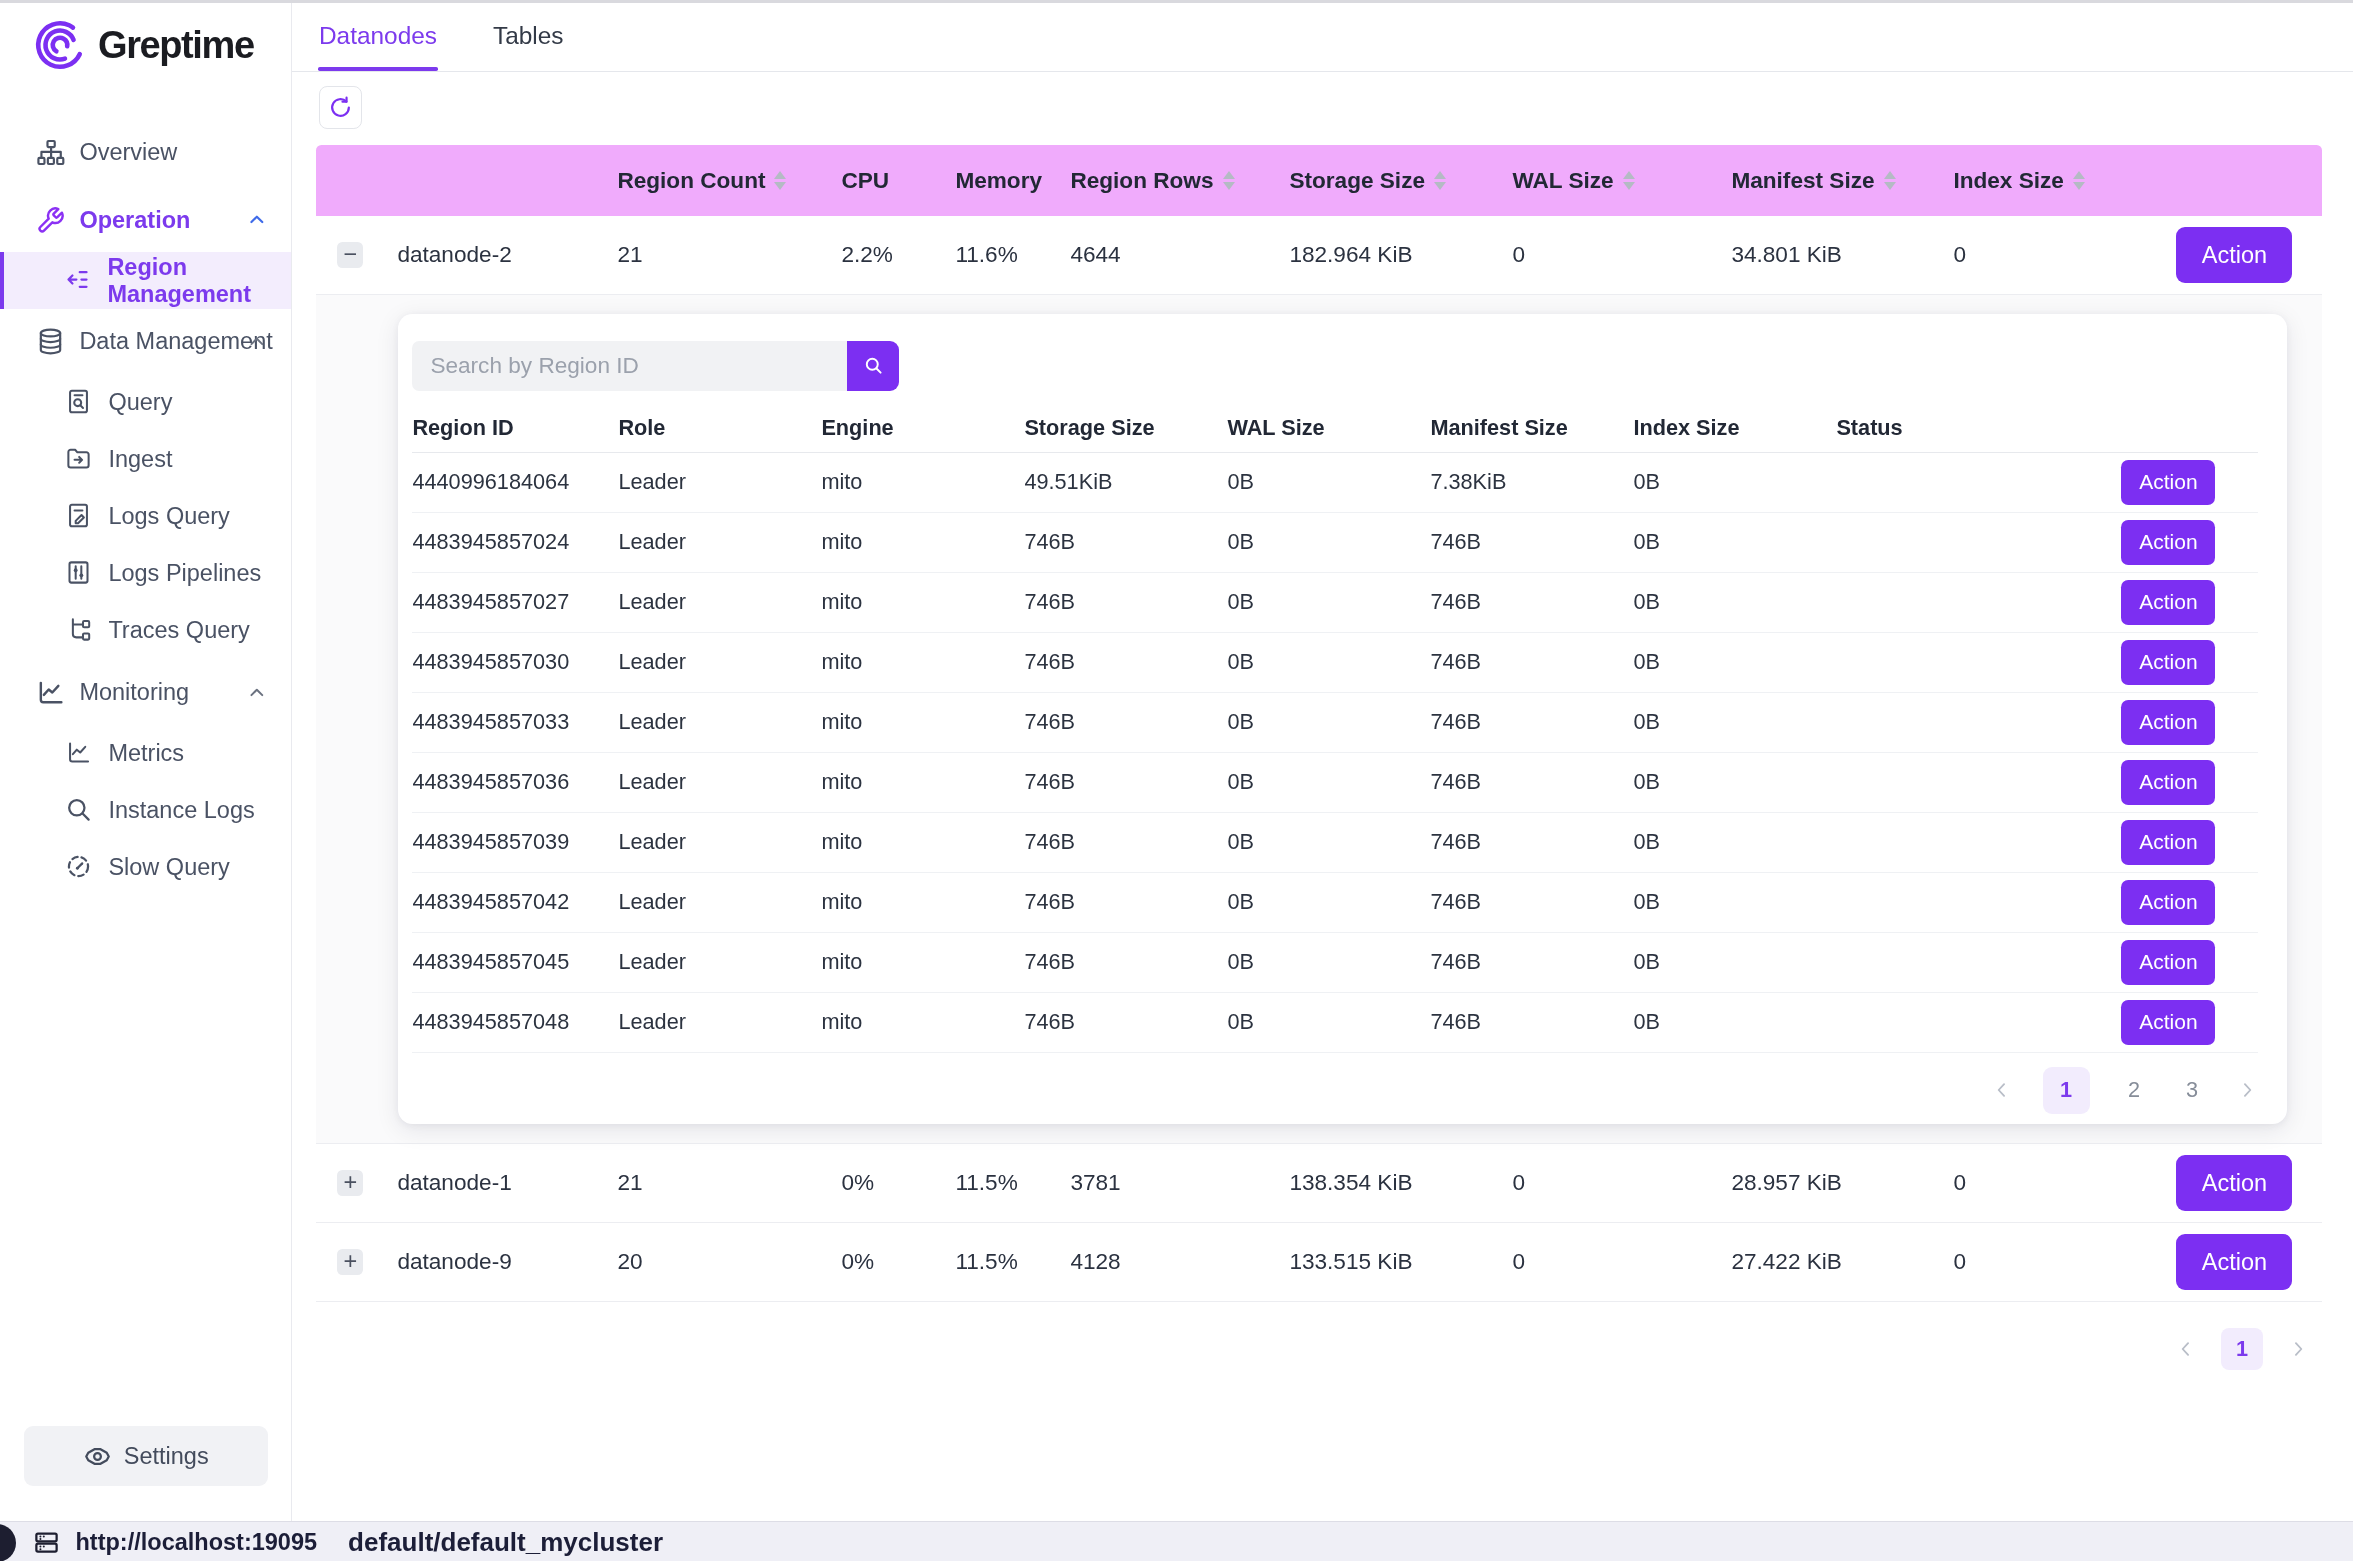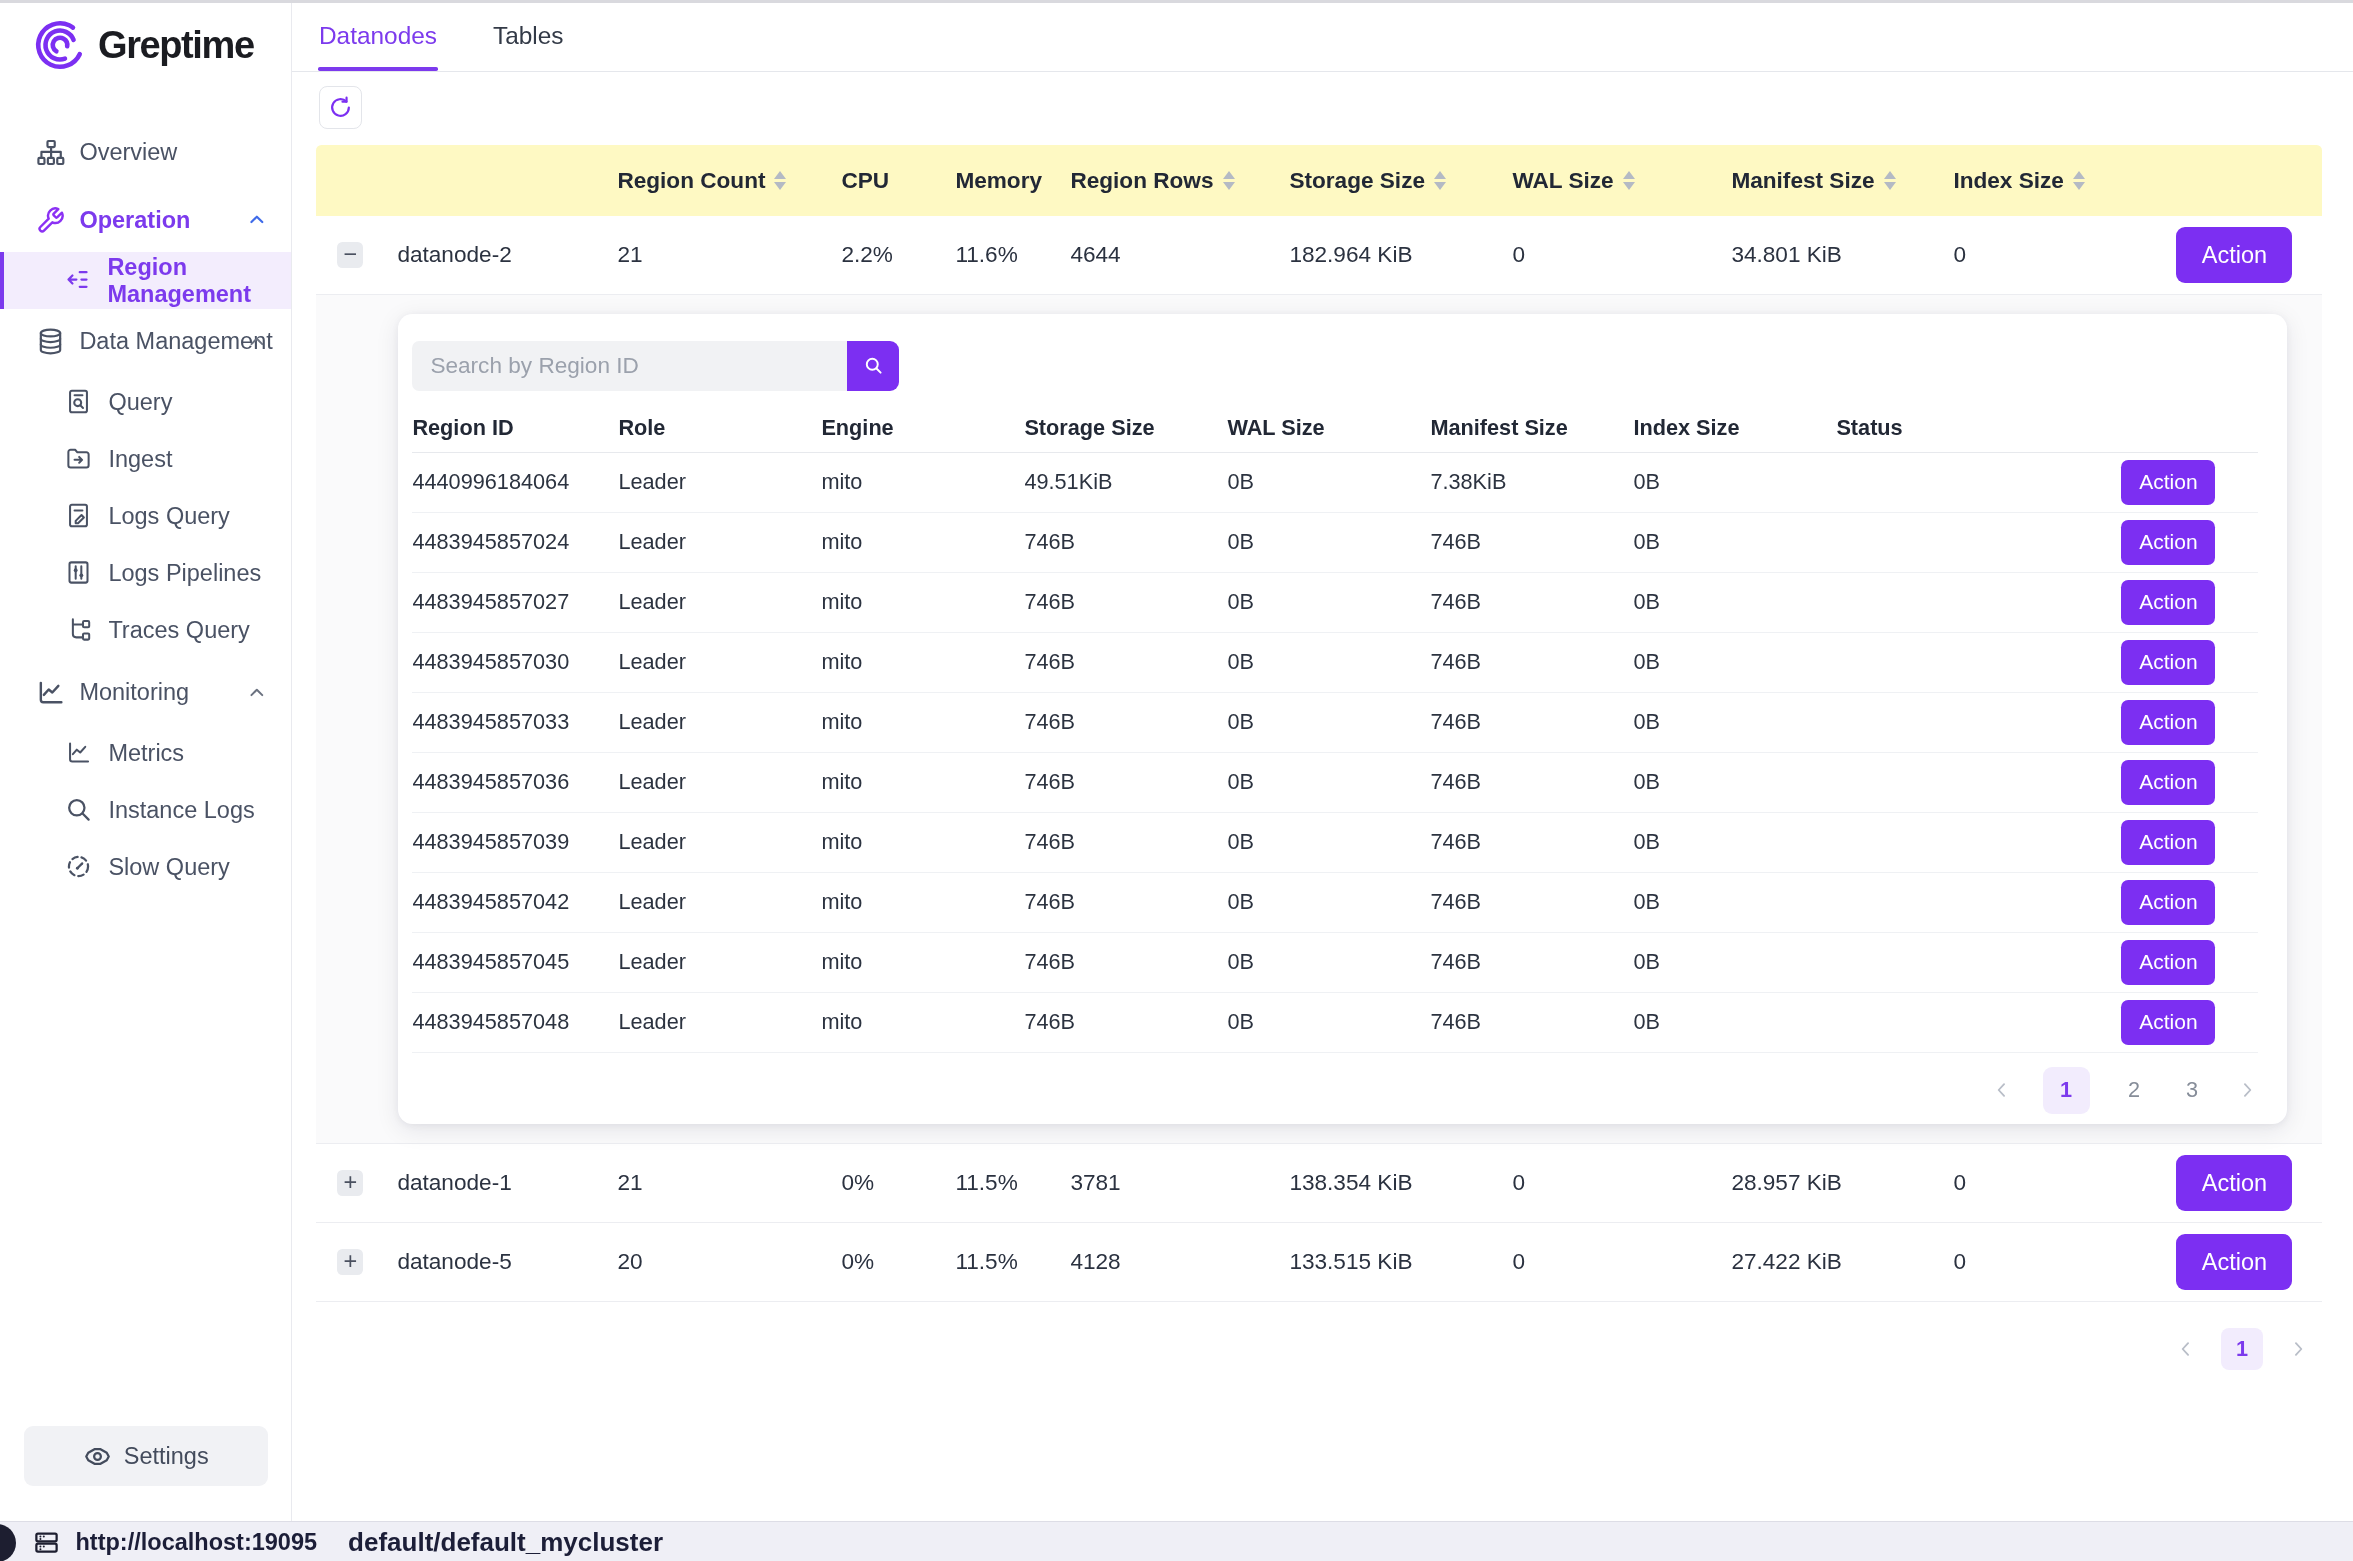--- a/index.html
+++ b/index.html
@@ -38,21 +38,21 @@
   .tabbar { position:relative; height:72px; border-bottom:0.9px solid #e5e7ec; display:flex; align-items:stretch; padding-left:27px; }
   .tab { position:relative; display:flex; align-items:center; font-size:24.4px; color:#333a47; margin-right:56px; cursor:pointer; }
   .tab.active { color:#7c3aed; font-weight:500; }
   .tab.active::after { content:""; position:absolute; left:-0.9px; right:-0.9px; bottom:0; height:3.6px; background:#7c3aed; border-radius:1.8px; }
 
   .refresh-btn { position:absolute; left:27px; top:86px; width:43px; height:43px; border:0.9px solid #e3e5ea; border-radius:8.1px;
     background:#fff; display:flex; align-items:center; justify-content:center; color:#7c2ff2; cursor:pointer; }
 
   .dn-table { position:absolute; left:24.4px; top:145px; width:2006px; }
   .dn-grid { display:grid; grid-template-columns:81px 220px 224px 114px 115px 219px 223px 219px 222px 223px 1fr; align-items:center; }
-  .dn-head { background:#fef9c3; height:71px; border-radius:5.4px 5.4px 0 0; }
+  .dn-head { background:#f0abfc; height:71px; border-radius:5.4px 5.4px 0 0; }
   .hcell { display:flex; align-items:center; gap:9px; font-size:22.6px; font-weight:700; color:#222835; }
   .sorter { display:inline-flex; flex-direction:column; gap:3.6px; cursor:pointer; }
   .tri { width:0; height:0; border-left:6.3px solid transparent; border-right:6.3px solid transparent; }
   .tri.up { border-bottom:8.1px solid #b4bac4; }
   .tri.down { border-top:8.1px solid #b4bac4; }
   .dn-row { height:79px; border-bottom:0.9px solid #ecedf1; font-size:22.6px; color:#2b3240; background:#fff; }
   .expand-btn { width:26px; height:26px; margin-left:21px; background:#e9ebef; border-radius:5.4px; display:flex; align-items:center; justify-content:center;
     font-size:23.5px; line-height:1; color:#4a5160; cursor:pointer; }
   .action-btn { width:116px; height:56px; background:#7c2ff2; border:none; border-radius:9px; color:#fff; font-size:23.5px;
     font-family:inherit; cursor:pointer; }
@@ -560,21 +560,21 @@
       <div>0</div>
       <div>28.957 KiB</div>
       <div>0</div>
       <div><button class="action-btn">Action</button></div>
     </div>
 
     <div class="dn-grid dn-row">
       <div>
           <span class="expand-btn">+</span>
         </div>
-      <div>datanode-5</div>
+      <div>datanode-9</div>
       <div>20</div>
       <div>0%</div>
       <div>11.5%</div>
       <div>4128</div>
       <div>133.515 KiB</div>
       <div>0</div>
       <div>27.422 KiB</div>
       <div>0</div>
       <div><button class="action-btn">Action</button></div>
     </div>

